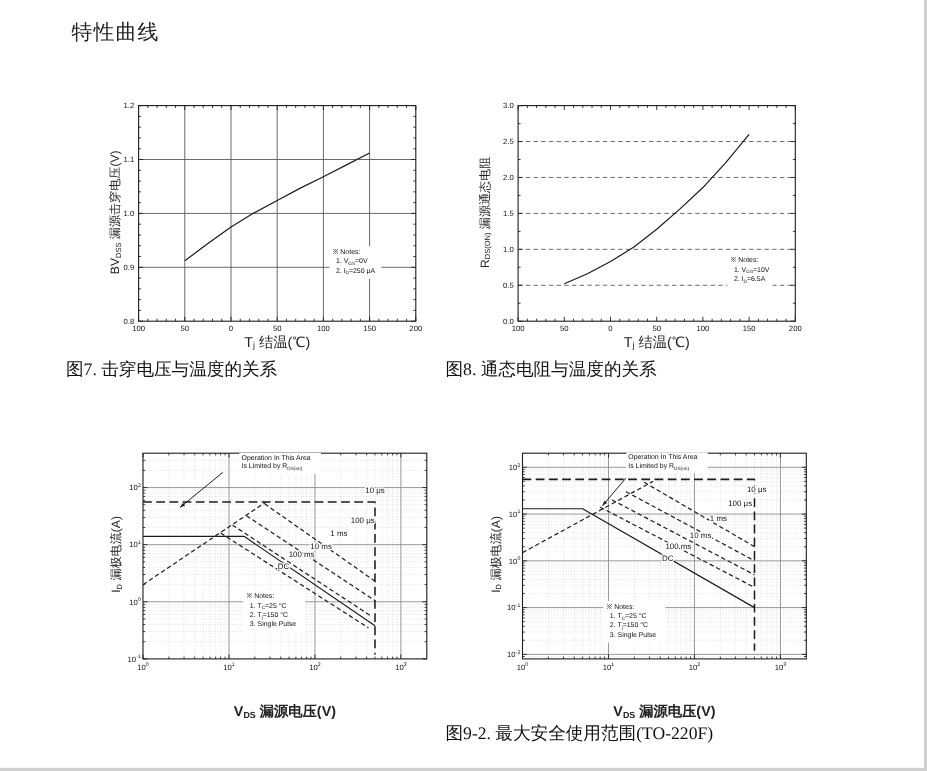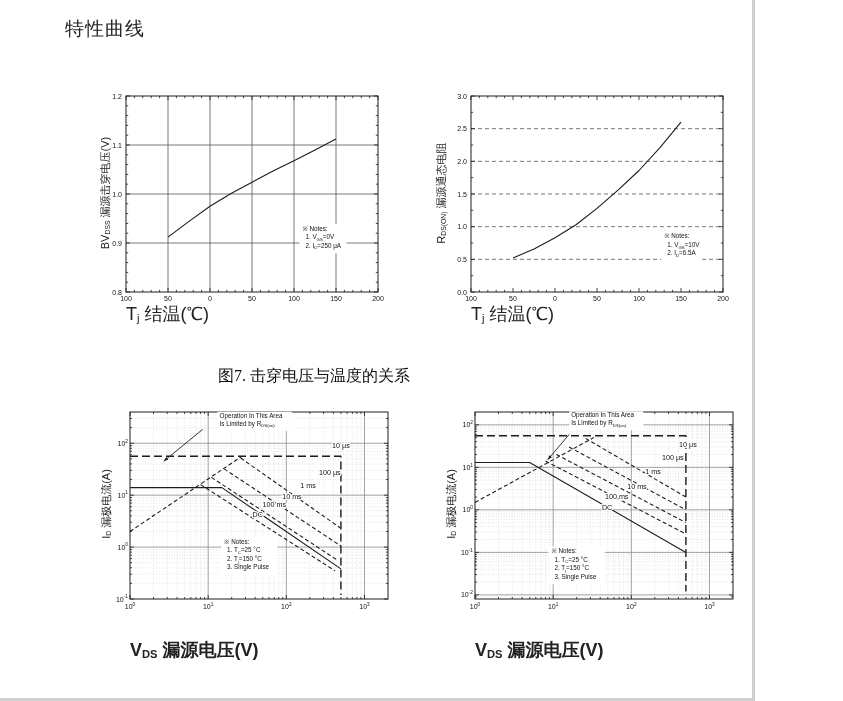--- a/index.html
+++ b/index.html
@@ -1,35 +1,35 @@
 <!DOCTYPE html>
 <html><head>
 <meta charset="utf-8">
 <style>
   html,body{margin:0;padding:0;background:#fff;}
-  .page{position:relative;width:755px;height:701px;background:#ffffff;overflow:hidden;
+  .page{position:relative;width:843px;height:701px;background:#ffffff;overflow:hidden;
         border-right:3px solid #cfcfcf;border-bottom:3px solid #cfcfcf;box-sizing:border-box;
         font-family:"Liberation Sans",sans-serif;color:#1a1a1a;}
   .title{position:absolute;left:65px;top:16px;margin:0;font-family:"Liberation Serif",serif;
          font-size:19px;font-weight:500;letter-spacing:1px;color:#222;}
   .fig{position:absolute;}
   #fig7{left:60px;top:86px;width:350px;height:290px;}
   #fig8{left:405px;top:86px;width:350px;height:290px;}
   #fig9_1{left:60px;top:400px;width:350px;height:295px;}
   #fig9_2{left:405px;top:400px;width:350px;height:295px;}
   svg.plot{position:absolute;left:28px;top:2px;display:block;}
   .ylabel-wrap{position:absolute;width:0;height:0;}
   .ylabel{position:absolute;transform:translate(-50%,-50%) rotate(-90deg);white-space:nowrap;
           font-size:11px;color:#222;}
   .ylabel sub,.xlabel sub{font-size:62%;vertical-align:-18%;}
-  .xlabel{position:absolute;text-align:left;font-size:18px;color:#222;}
+  .xlabel{position:absolute;text-align:center;font-size:13px;color:#222;}
   .row-top .xlabel{left:66px;width:252px;top:216px;}
   .row-bot .xlabel{left:70px;width:258px;top:238px;font-weight:bold;}
-  .caption{position:absolute;left:0;width:100%;text-align:right;font-family:"Liberation Serif",serif;
-           font-size:16px;color:#111;margin-top:40px;}
+  .caption{position:absolute;left:0;width:100%;text-align:left;font-family:"Liberation Serif",serif;
+           font-size:16px;color:#111;}
   .row-top .caption{top:240px;}
   .row-bot .caption{top:257px;}
 </style>
 </head>
 <body>
 
 <div class="page">
 
   <h1 class="title">特性曲线</h1>
 
@@ -288,20 +288,21 @@
         <line x1="38" y1="57" x2="40.2" y2="57" stroke="#1c1c1c" stroke-width="0.8"></line>
         <line x1="290" y1="57" x2="287.8" y2="57" stroke="#1c1c1c" stroke-width="0.8"></line>
         <line x1="38" y1="24.333333333333343" x2="40.2" y2="24.333333333333343" stroke="#1c1c1c" stroke-width="0.8"></line>
         <line x1="290" y1="24.333333333333343" x2="287.8" y2="24.333333333333343" stroke="#1c1c1c" stroke-width="0.8"></line>
         <rect x="228.20000000000002" y="143.42666666666668" width="41" height="29.5" fill="#ffffff"></rect>
         <text x="231.20000000000002" y="150.42666666666668" font-size="6.3" text-anchor="start" fill="#111" font-family="&quot;Liberation Sans&quot;, sans-serif"><tspan dy="0" font-size="6.3">※ Notes:</tspan></text>
         <text x="234.20000000000002" y="158.92666666666668" font-size="6.3" text-anchor="start" fill="#111" font-family="&quot;Liberation Sans&quot;, sans-serif"><tspan dy="0" font-size="6.3">1. V</tspan><tspan dy="1.6" font-size="4.284">GS</tspan><tspan dy="-1.6" font-size="6.3">=10V</tspan></text>
         <text x="234.20000000000002" y="167.42666666666668" font-size="6.3" text-anchor="start" fill="#111" font-family="&quot;Liberation Sans&quot;, sans-serif"><tspan dy="0" font-size="6.3">2. I</tspan><tspan dy="1.6" font-size="4.284">D</tspan><tspan dy="-1.6" font-size="6.3">=6.5A</tspan></text>
       </svg>
     <div class="xlabel"><span>T</span><sub>j</sub><span> 结温(℃)</span></div>
+    <div class="caption">图8. 通态电阻与温度的关系</div>
   </section>
 
   <section class="fig row-bot" id="fig9_1">
     <div class="ylabel-wrap" style="left:46px;top:104px">
       <div class="ylabel"><span>I</span><sub>D</sub><span> 漏极电流(A)</span></div>
     </div>
     <svg class="plot" viewBox="0 0 310 228" width="310" height="228">
         <rect x="42" y="10" width="258" height="187" fill="#ffffff"></rect>
         <line x1="65.52772891592134" y1="10" x2="65.52772891592134" y2="197" stroke="#c9c9c9" stroke-width="0.5" stroke-dasharray="1,1.6"></line>
         <line x1="79.29056805886815" y1="10" x2="79.29056805886815" y2="197" stroke="#c9c9c9" stroke-width="0.5" stroke-dasharray="1,1.6"></line>
@@ -742,15 +743,16 @@
         <text x="138.1687176828396" y="23.312383456728128" font-size="6.3" text-anchor="start" fill="#111" font-family="&quot;Liberation Sans&quot;, sans-serif"><tspan dy="0" font-size="6.3">Is Limited by R</tspan><tspan dy="1.6" font-size="4.284">DS(on)</tspan></text>
         <line x1="136.11091566368538" y1="32.54311855472989" x2="114.64098876691827" y2="57.832290420276024" stroke="#1c1c1c" stroke-width="0.9"></line>
         <polygon points="114.64098876691827,57.832290420276024 116.37378200711021,53.14214888864341 118.98777426918426,55.36136836620587" fill="#1c1c1c"></polygon>
         <rect x="115.41635807486314" y="144.30667853011482" width="56.5" height="38" fill="#ffffff"></rect>
         <text x="118.41635807486314" y="151.30667853011482" font-size="6.3" text-anchor="start" fill="#111" font-family="&quot;Liberation Sans&quot;, sans-serif"><tspan dy="0" font-size="6.3">※ Notes:</tspan></text>
         <text x="121.41635807486314" y="159.80667853011482" font-size="6.3" text-anchor="start" fill="#111" font-family="&quot;Liberation Sans&quot;, sans-serif"><tspan dy="0" font-size="6.3">1. T</tspan><tspan dy="1.6" font-size="4.284">C</tspan><tspan dy="-1.6" font-size="6.3">=25 °C</tspan></text>
         <text x="121.41635807486314" y="168.30667853011482" font-size="6.3" text-anchor="start" fill="#111" font-family="&quot;Liberation Sans&quot;, sans-serif"><tspan dy="0" font-size="6.3">2. T</tspan><tspan dy="1.6" font-size="4.284">j</tspan><tspan dy="-1.6" font-size="6.3">=150 °C</tspan></text>
         <text x="121.41635807486314" y="176.80667853011482" font-size="6.3" text-anchor="start" fill="#111" font-family="&quot;Liberation Sans&quot;, sans-serif"><tspan dy="0" font-size="6.3">3. Single Pulse</tspan></text>
       </svg>
     <div class="xlabel"><span>V</span><sub>DS</sub><span> 漏源电压(V)</span></div>
+    <div class="caption">图9-2. 最大安全使用范围(TO-220F)</div>
   </section>
 
 </div>
 
 </body></html>

